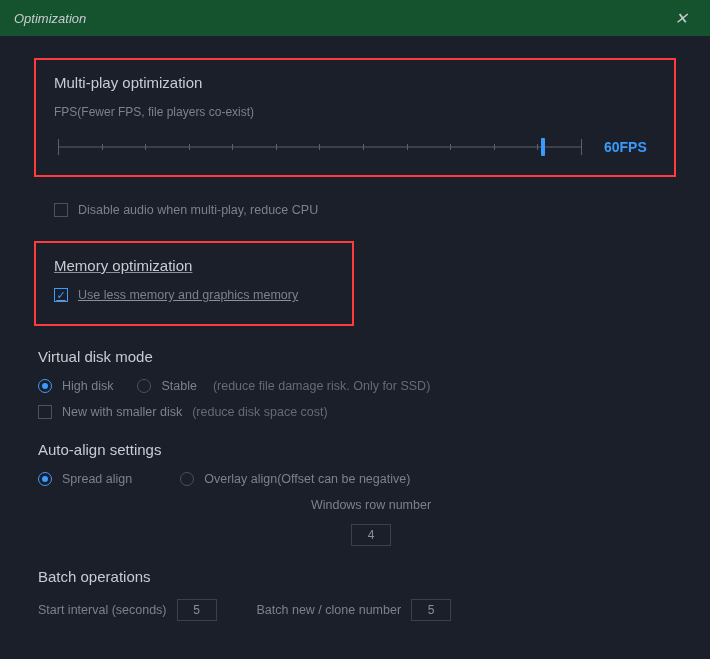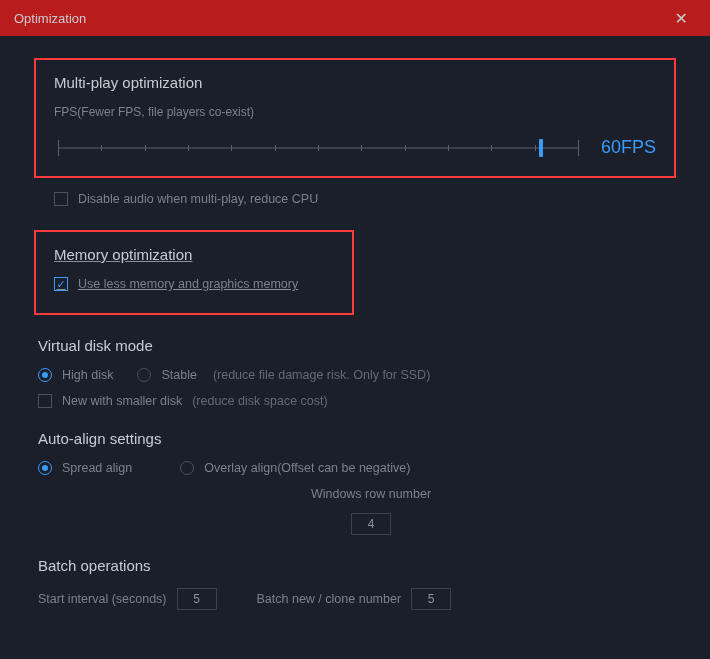--- a/index.html
+++ b/index.html
@@ -6,31 +6,32 @@
     body {
       background: #1a1f29;
       color: #8a919c;
       font-family: "Segoe UI", Arial, sans-serif;
       font-size: 13px;
       width: 710px;
       height: 659px;
       overflow: hidden;
     }
     .titlebar {
-      background: #b91c1c;
+      background: #14532d;
       height: 36px;
       display: flex;
       align-items: center;
       justify-content: space-between;
       padding: 0 14px;
+      font-style: italic;
     }
     .titlebar .title { color: #c8ccd2; font-size: 13px; }
     .close-icon { color: #c8ccd2; font-size: 16px; cursor: pointer; padding: 4px 8px; }
     .content { padding: 22px 34px 0 34px; }
-    .highlight-red { border: 2px solid #ff3b3b; padding: 14px 18px 18px 18px; }
+    .highlight-red { border: 2px solid #ff3b3b; padding: 14px 18px 18px 18px; margin-bottom: 12px; }
     .section-title { color: #c8ccd2; font-size: 15px; margin-bottom: 14px; }
     .subtext { color: #7a828e; font-size: 12px; margin-bottom: 18px; }
     .slider-row { display: flex; align-items: center; gap: 18px; }
     .slider {
       flex: 1;
       position: relative;
       height: 20px;
     }
     .slider-track {
       position: absolute;
@@ -53,21 +54,21 @@
     .tick { width: 1px; height: 6px; background: #5a616c; margin-top: 5px; }
     .tick.end { height: 16px; margin-top: 0; }
     .slider-thumb {
       position: absolute;
       top: 1px;
       width: 4px;
       height: 18px;
       background: #3a9bff;
       border-radius: 1px;
     }
-    .fps-label { color: #3a9bff; font-size: 18px; min-width: 52px; }
+    .fps-label { color: #3a9bff; font-size: 14px; min-width: 52px; font-weight: bold; }
     .checkbox-row { display: flex; align-items: center; gap: 10px; margin-top: 8px; margin-bottom: 4px; }
     .checkbox {
       width: 14px;
       height: 14px;
       border: 1px solid #4a525e;
       display: inline-flex;
       align-items: center;
       justify-content: center;
       flex-shrink: 0;
     }

